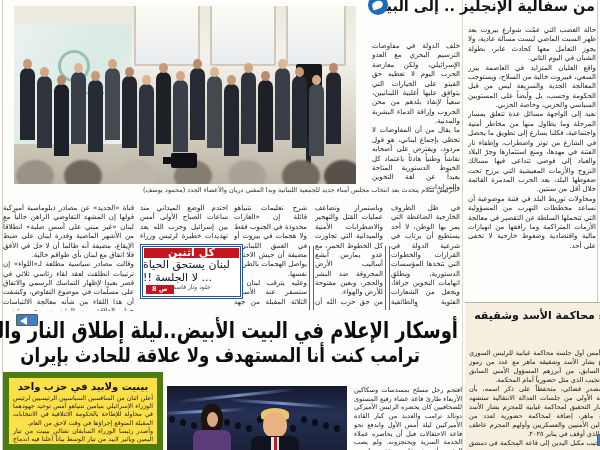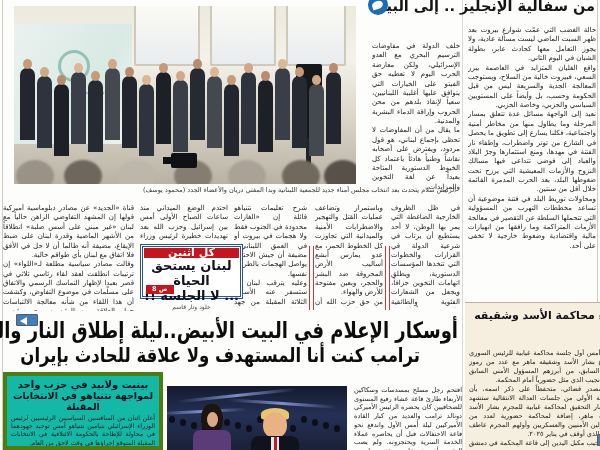--- a/index.html
+++ b/index.html
@@ -51,21 +51,21 @@
 
   
   .redrule{position:absolute;top:246px;height:64px;width:3px;
     border-left:1px solid #c3393c;border-right:1px solid #c3393c;}
 
   
   .promo{position:absolute;left:140px;top:244px;width:103px;height:55px;background:#fff;
     border:3px double #27569f;box-sizing:border-box;}
   .promo-banner{height:10px;margin:1px;background:#c4161c;color:#fff;font-size:11px;
     font-weight:bold;text-align:center;line-height:10px;}
-  .promo-l1,.promo-l2{font-size:13px;font-weight:bold;text-align:center;line-height:1.15;color:#10131c;}
+  .promo-l1,.promo-l2{font-size:11px;font-weight:normal;text-align:left;line-height:1.15;color:#10131c;}
   .promo-sig{font-size:6px;color:#444;text-align:center;line-height:1.1;}
   .promo-tag{position:absolute;left:3px;bottom:2px;background:#c4161c;color:#fff;
     font-size:6.5px;font-weight:bold;padding:0 6px;line-height:9px;}
 
   
   .head1{position:absolute;left:2px;top:317px;width:456px;text-align:center;
     font-size:18px;font-weight:bold;transform:scaleY(1.25);transform-origin:top;color:#0d0d0d;white-space:nowrap;}
   .head2{position:absolute;left:40px;top:344px;width:380px;text-align:center;
     font-size:16.5px;font-weight:bold;transform:scaleY(1.2);transform-origin:top;color:#0d0d0d;white-space:nowrap;}
 
@@ -79,22 +79,22 @@
 
   
   .assad{position:absolute;left:465px;top:302px;width:159px;height:148px;
     background:#f6efdf;border-top:1px solid #b9b3a3;box-sizing:border-box;}
   .assad-t{font-size:11px;font-weight:bold;text-align:center;line-height:1.5;color:#101018;}
   .assad-t.first{margin-top:5px;}
   .assad-body{position:absolute;left:4px;right:4px;top:46px;bottom:3px;font-size:6.6px;
     line-height:1.36;text-align:justify;white-space:pre-line;overflow:hidden;color:#20201c;}
 
   
-  .bennett{position:absolute;left:3px;top:372px;width:160px;height:78px;background:#14b8a6;
-    border:4px solid #4d7c0f;box-sizing:border-box;overflow:hidden;}
+  .bennett{position:absolute;left:3px;top:372px;width:160px;height:78px;background:#fde047;
+    border:6px solid #4d7c0f;box-sizing:border-box;overflow:hidden;}
   .ben-t1{margin-top:3px;font-size:10px;font-weight:bold;text-align:center;color:#101018;}
   .ben-t2{font-size:9.5px;font-weight:bold;text-align:center;color:#101018;}
   .ben-body{padding:2px 4px;font-size:6.3px;line-height:1.3;text-align:justify;
     white-space:pre-line;color:#22221e;}
 
   
   .tphoto{position:absolute;left:167px;top:386px;width:180px;height:64px;overflow:hidden;
     background:linear-gradient(#141a2e 0%,#253055 45%,#1a2138 100%);}
   .streak{position:absolute;background:linear-gradient(90deg,rgba(130,150,220,0),rgba(150,170,235,.8),rgba(130,150,220,0));height:3px;}
   .tdot{position:absolute;width:6px;height:7px;border-radius:50%;background:#0c0f1a;}
@@ -242,21 +242,20 @@
 وأفاد مصدر قضائي، متحفظاً على ذكر اسمه، بأن «الجلسة الأولى من جلسات العدالة الانتقالية ستشهد بدء مسار التحقيق لمحاكمة غيابية للمجرم بشار الأسد وشقيقه ماهر، إضافة لمحاكمة حضورية لعدد من المسؤولين الأمنيين والعسكريين وأولهم المجرم عاطف نجيب» الذي أوقف في يناير ٢٠٢٥.
 وحضر نجيب مكبل اليدين إلى قاعة المحكمة في دمشق وهو قريب الرئيس المخلوع بشار الأسد، وتولى سابقاً رئاسة فرع الأمن السياسي في درعا الجنوبية حيث اندلعت شرارة الاحتجاجات الشعبية عام ٢٠١١، ويعتبر المسؤول عن حملة اعتقالات واسعة في المحافظة.
 واستهل قاضي محكمة الجنايات قطر الدين الغريان الجلسة بالقول «شهدنا اليوم أولى محاكمات العدالة الانتقالية في سوريا... لتشمل منهما ملفي القبض»</div>
     <div class="jump jump2">
         <div class="tri"></div>
       </div>
   </div>
 
   <div class="bennett">
     <div class="ben-t1">بينيت ولابيد في حزب واحد</div>
-    <div class="ben-t2">لمواجهة نتنياهو في الانتخابات المقبلة</div>
     <div class="ben-body">أعلن اثنان من المنافسين السياسيين الرئيسيين لرئيس الوزراء الإسرائيلي بنيامين نتنياهو أمس توحيد جهودهما في محاولة للإطاحة بالحكومة الائتلافية في الانتخابات المقبلة المتوقع إجراؤها في وقت لاحق من العام.
 وأصدر رئيسا الوزراء السابقان نفتالي بينيت من تيار اليمين ويائير لابيد من تيار الوسط بياناً أعلنا فيه اندماج حزبيهما (بينيت ٢٠٢٦) ولمستقبل إسرائيل.
 وقال زعيم المعارضة لابيد «تهدف هذه الخطوة إلى توحيد</div>
   </div>
 
   <div class="tphoto">
     <div class="streak" style="left:10px;top:8px;width:120px;transform:rotate(-6deg);"></div>
     <div class="streak" style="left:60px;top:16px;width:110px;transform:rotate(4deg);"></div>
     <div class="streak" style="left:-10px;top:24px;width:90px;transform:rotate(-3deg);"></div>
     <div class="tdot" style="left: 2px; top: 30px;"></div>

